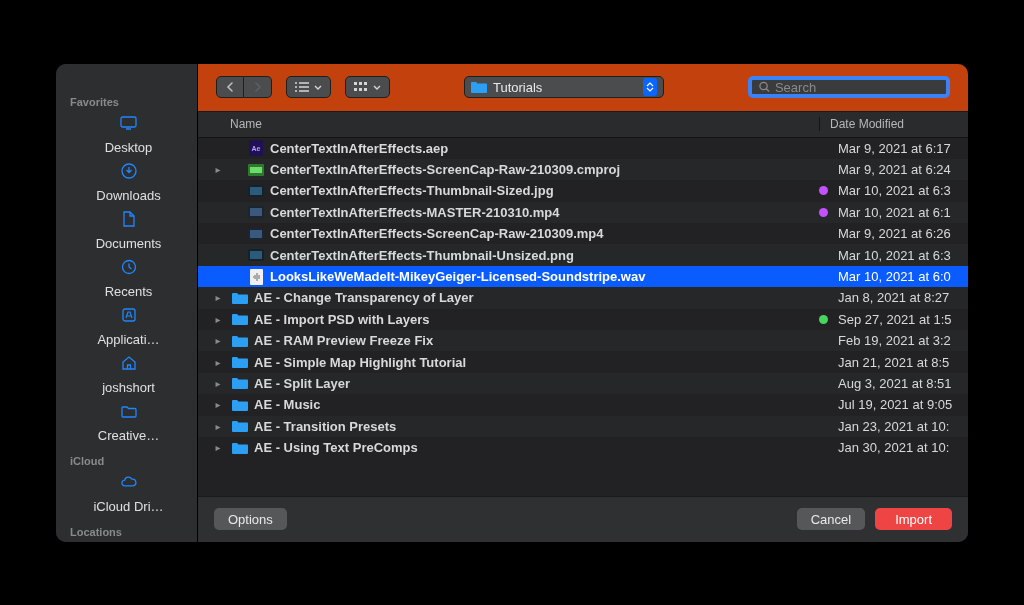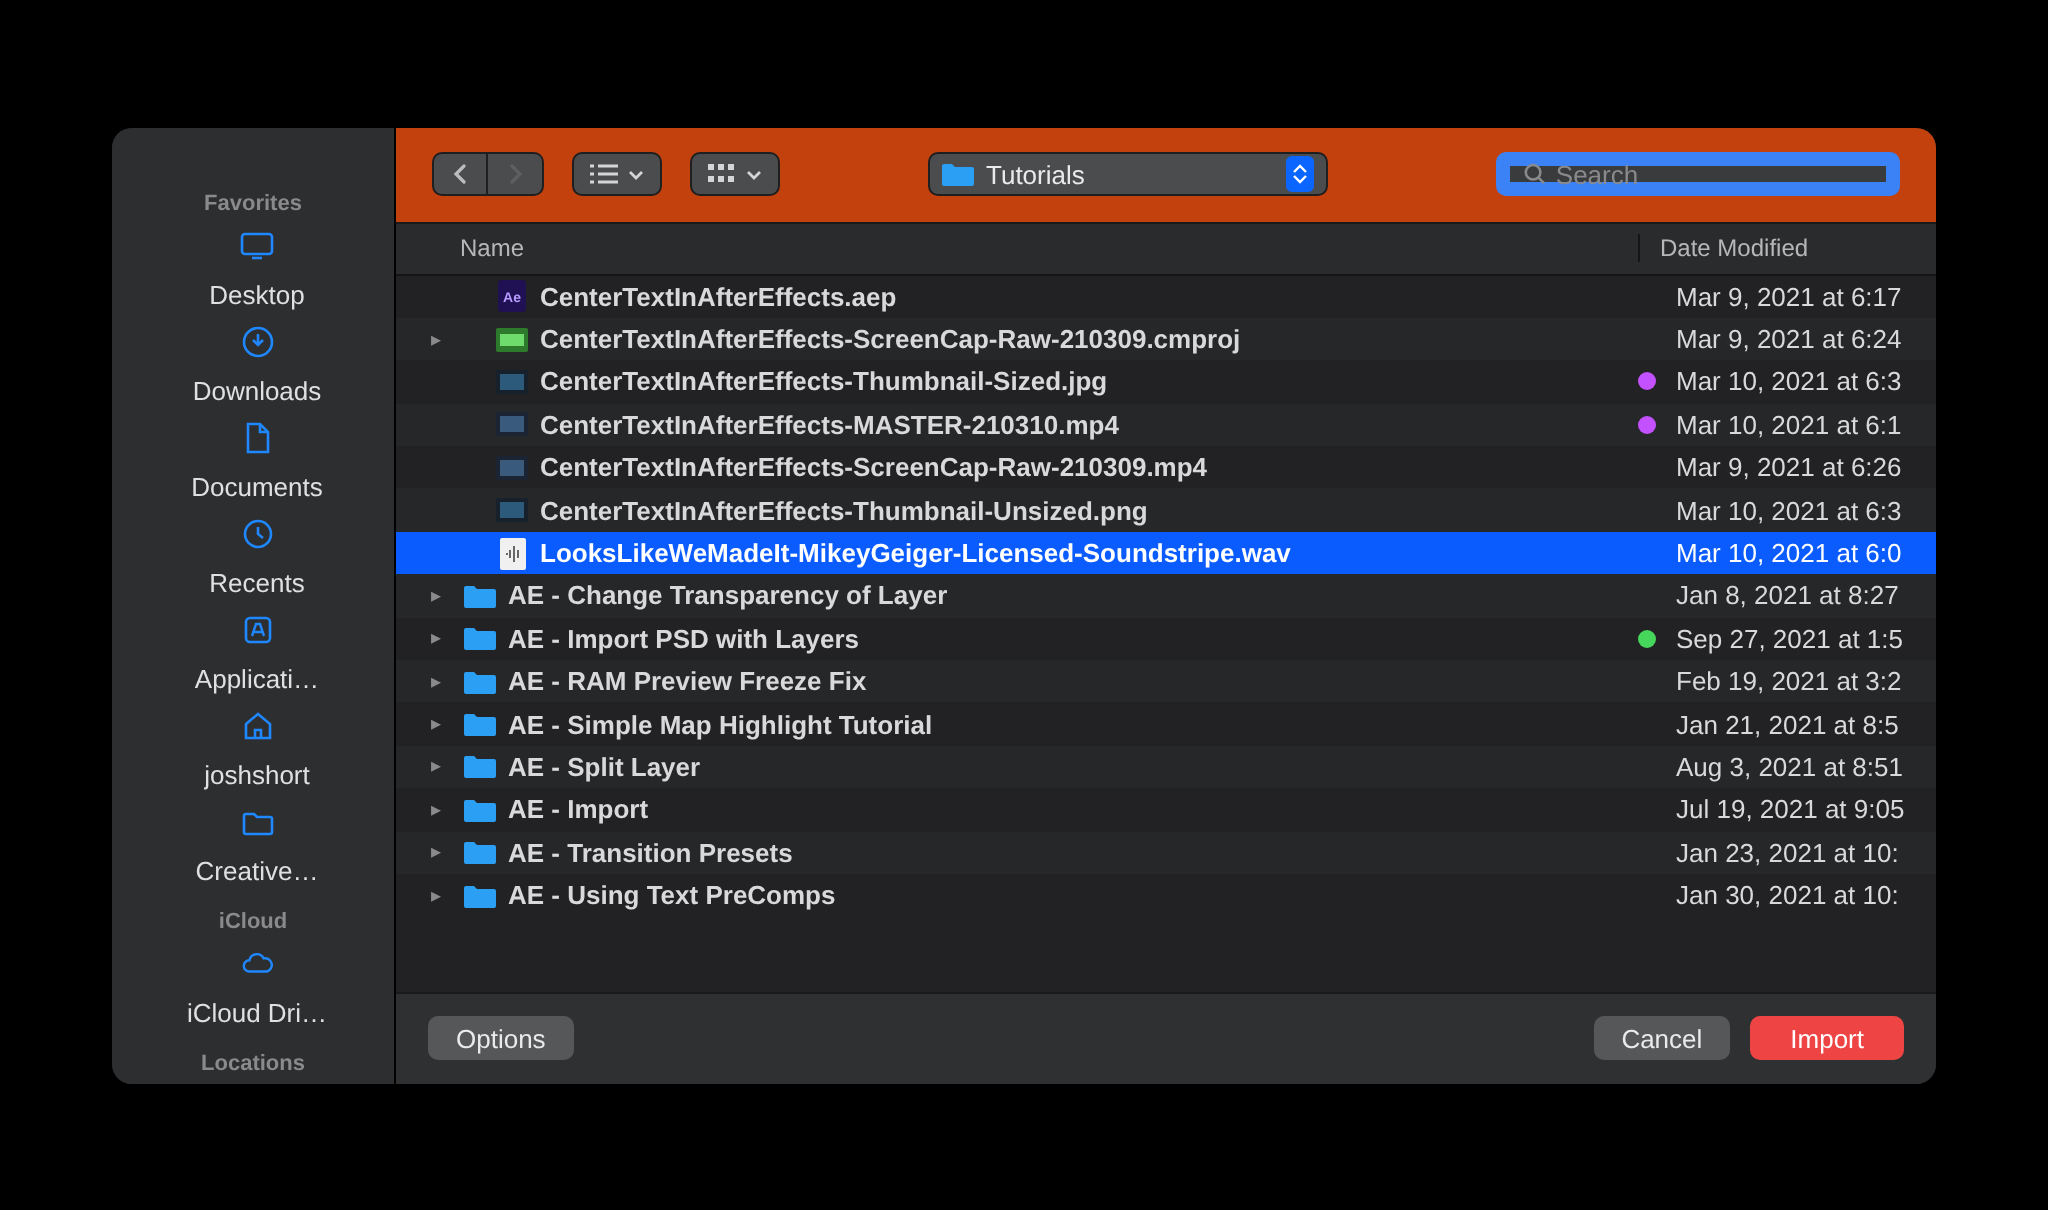--- a/index.html
+++ b/index.html
@@ -25,21 +25,20 @@
       position: relative;
     }
     
     .sidebar {
       width: 142px;
       background: #2d2e2f;
       padding: 24px 0 4px 0;
       overflow: hidden;
       flex-shrink: 0;
       border-right: 1px solid #000;
-      text-align: center;
     }
     .sb-section-title {
       color: #8a8a8d;
       font-size: 11px;
       font-weight: 600;
       padding: 8px 14px 3px 14px;
     }
     .sb-item {
       display: flex;
       align-items: center;
@@ -145,21 +144,21 @@
       align-items: center;
       justify-content: center;
       gap: 0;
     }
     .search-field {
       margin-left: auto;
       display: flex;
       align-items: center;
       gap: 5px;
       background: #3a3b3c;
-      border: 7px solid #3b82f6;
+      border: 4px solid #3b82f6;
       border-radius: 5px;
       height: 22px;
       width: 202px;
       padding: 0 7px;
       color: #8a8a8d;
     }
     .search-field input {
       background: transparent;
       border: none;
       outline: none;
@@ -605,21 +604,21 @@
           <span class="fdate">Aug 3, 2021 at 8:51</span>
         </div>
         <div class="file-row">
           <span class="disclosure">▸</span>
           <span class="indent" style="width:4px"></span>
           <span class="file-icon">
             <svg width="16" height="12" viewBox="0 0 16 12">
               <path d="M0 2 a1 1 0 0 1 1 -1 h4 l1.5 1.5 H15 a1 1 0 0 1 1 1 V11 a1 1 0 0 1 -1 1 H1 a1 1 0 0 1 -1 -1 Z" fill="#2a9ff4"></path>
             </svg>
           </span>
-          <span class="fname">AE - Import</span>
+          <span class="fname">AE - Music</span>
           <span class="tag none"></span>
           <span class="fdate">Jul 19, 2021 at 9:05</span>
         </div>
         <div class="file-row alt">
           <span class="disclosure">▸</span>
           <span class="indent" style="width:4px"></span>
           <span class="file-icon">
             <svg width="16" height="12" viewBox="0 0 16 12">
               <path d="M0 2 a1 1 0 0 1 1 -1 h4 l1.5 1.5 H15 a1 1 0 0 1 1 1 V11 a1 1 0 0 1 -1 1 H1 a1 1 0 0 1 -1 -1 Z" fill="#2a9ff4"></path>
             </svg>

